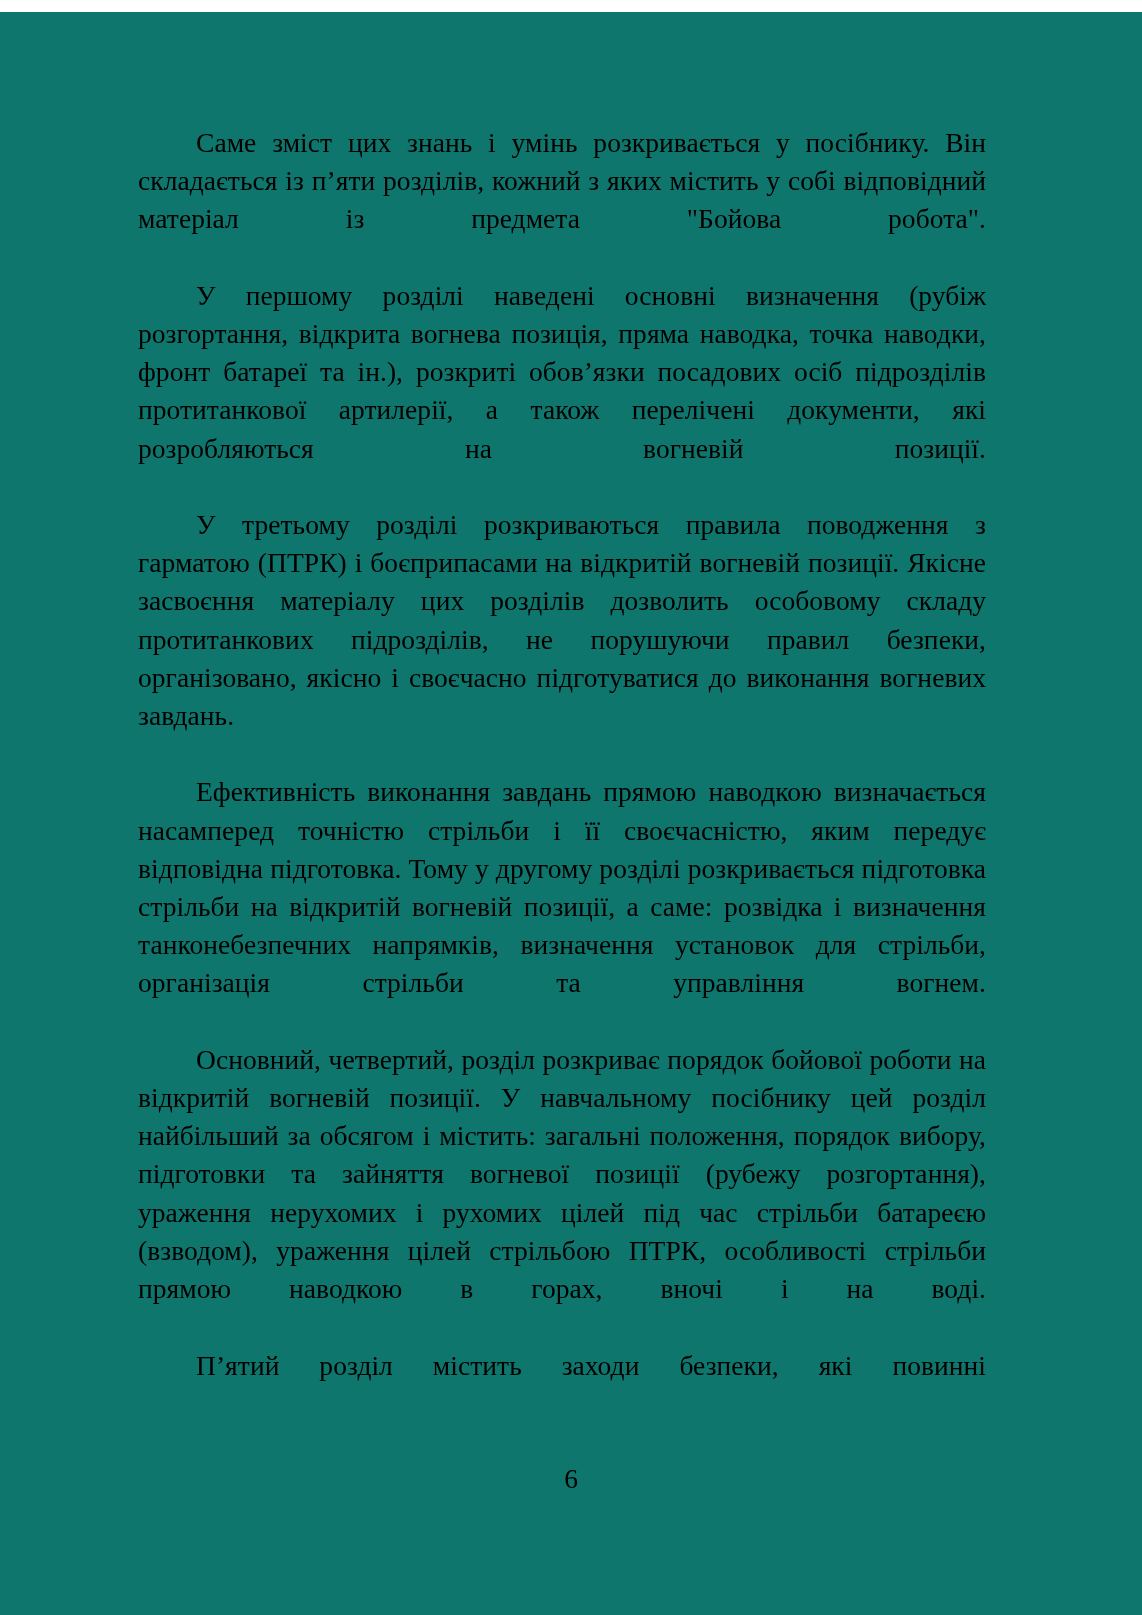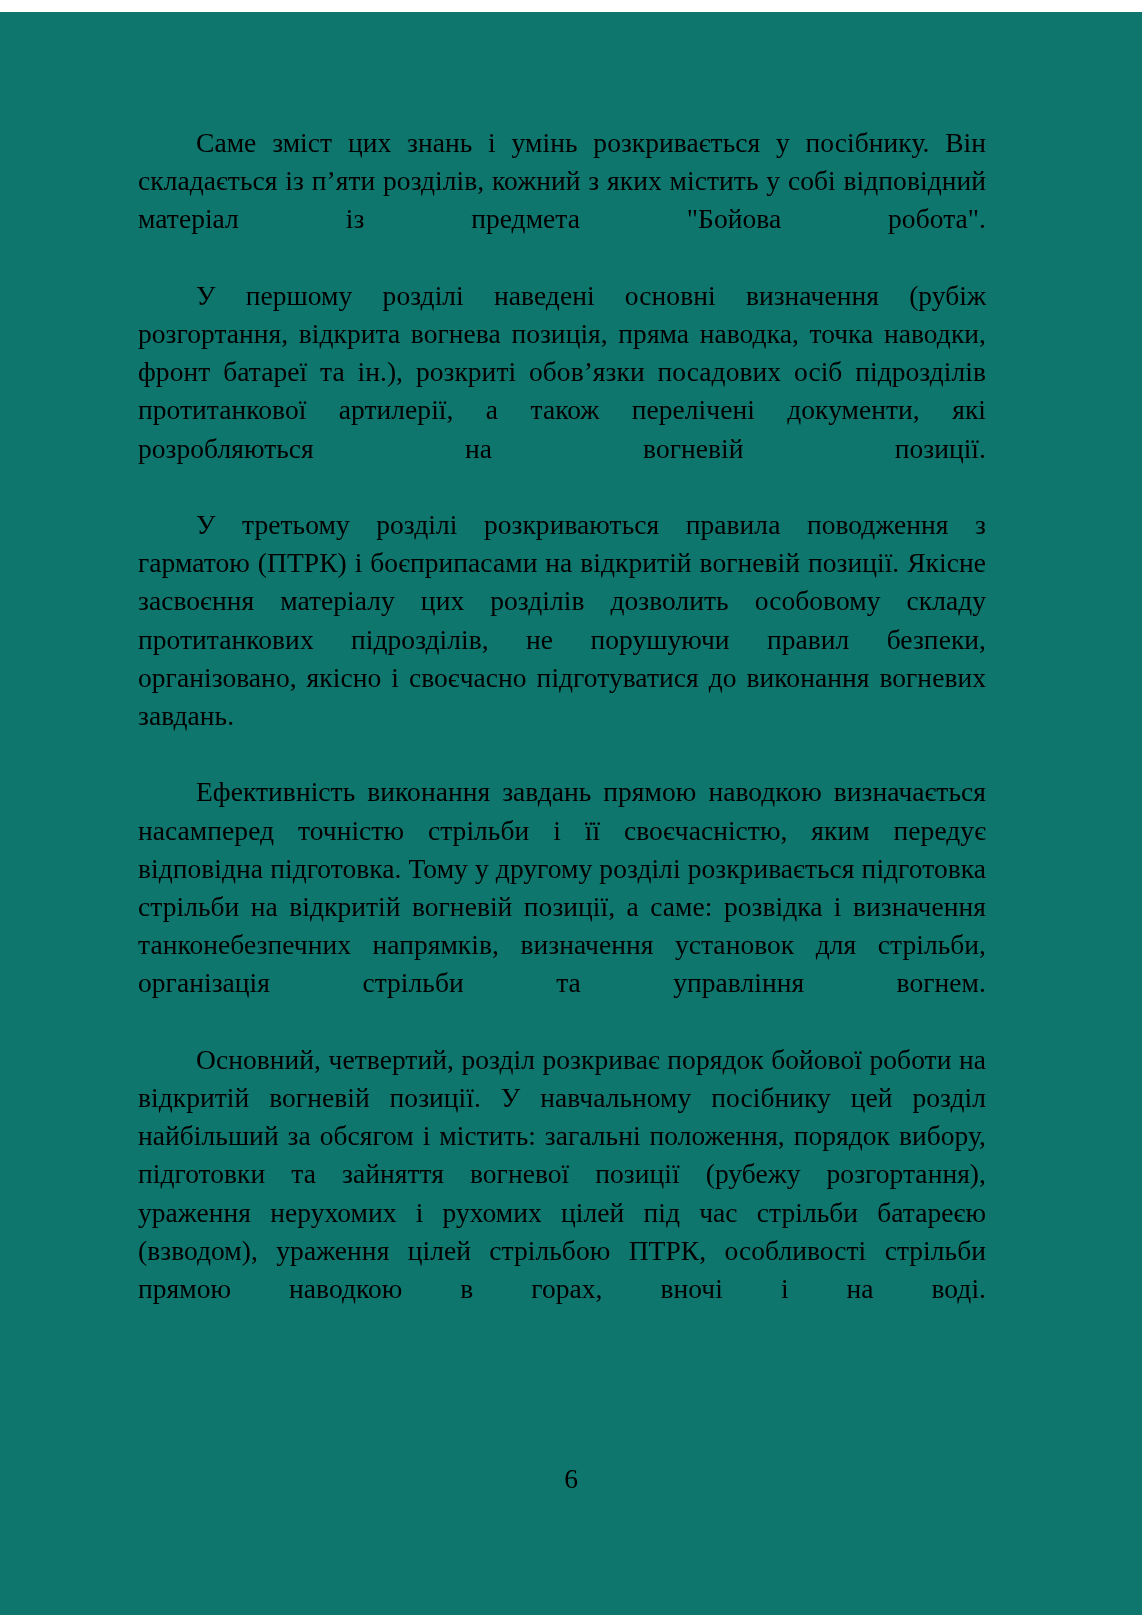--- a/index.html
+++ b/index.html
@@ -66,17 +66,18 @@
 <body>
 
 <div class="page">
 
   <div class="text-block">
     <p class="para">Саме зміст цих знань і умінь розкривається у посібнику. Він складається із п’яти розділів, кожний з яких містить у собі відповідний матеріал із предмета "Бойова робота".</p>
     <p class="para">У першому розділі наведені основні визначення (рубіж розгортання, відкрита вогнева позиція, пряма наводка, точка наводки, фронт батареї та ін.), розкриті обов’язки посадових осіб підрозділів протитанкової артилерії, а також перелічені документи, які розробляються на вогневій позиції.</p>
     <p class="para">У третьому розділі розкриваються правила поводження з гарматою (ПТРК) і боєприпасами на відкритій вогневій позиції. Якісне засвоєння матеріалу цих розділів дозволить особовому складу протитанкових підрозділів, не порушуючи правил безпеки, організовано, якісно і своєчасно підготуватися до виконання вогневих завдань.</p>
     <p class="para">Ефективність виконання завдань прямою наводкою визначається насамперед точністю стрільби і її своєчасністю, яким передує відповідна підготовка. Тому у другому розділі розкривається підготовка стрільби на відкритій вогневій позиції, а саме: розвідка і визначення танконебезпечних напрямків, визначення установок для стрільби, організація стрільби та управління вогнем.</p>
     <p class="para">Основний, четвертий, розділ розкриває порядок бойової роботи на відкритій вогневій позиції. У навчальному посібнику цей розділ найбільший за обсягом і містить: загальні положення, порядок вибору, підготовки та зайняття вогневої позиції (рубежу розгортання), ураження нерухомих і рухомих цілей під час стрільби батареєю (взводом), ураження цілей стрільбою ПТРК, особливості стрільби прямою наводкою в горах, вночі і на воді.</p>
+    <p class="para">П’ятий розділ містить заходи безпеки, які повинні</p>
   </div>
 
   <div class="page-number">6</div>
 
 </div>
 
 </body></html>

